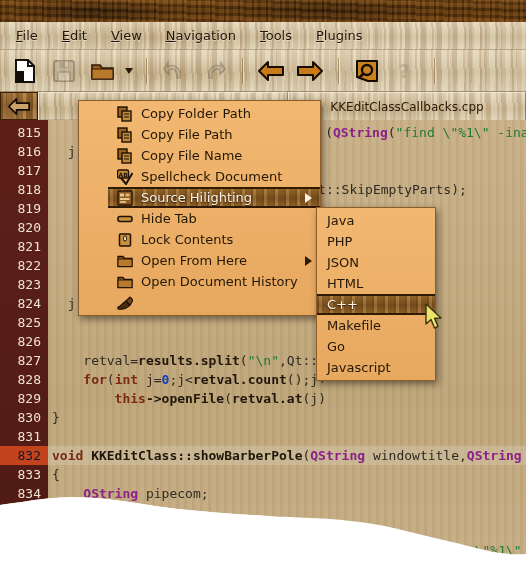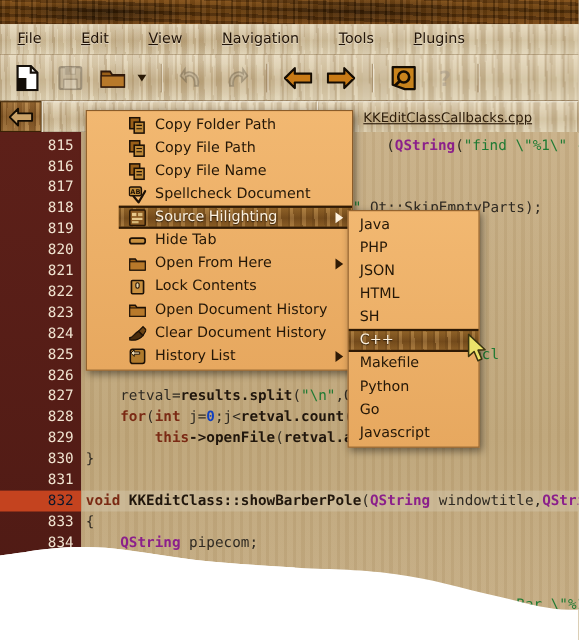--- a/index.html
+++ b/index.html
@@ -34,21 +34,21 @@
     background-image:
       repeating-linear-gradient(89deg, rgba(70,40,10,.25) 0 2px, rgba(255,220,160,.12) 2px 5px, rgba(80,45,12,.16) 5px 10px),
       repeating-linear-gradient(92deg, rgba(60,32,6,.14) 0 6px, rgba(255,226,170,.08) 6px 13px),
       linear-gradient(180deg,#a9773c 0%,#8a5c28 50%,#a4743b 100%);
   }
 
   
   #titlebar { position:absolute; left:0; top:0; width:526px; height:22px; }
   #menubar {
     position:absolute; left:0; top:22px; width:526px; height:28px;
-    display:flex; align-items:center; padding-left:14px; gap:32px;
+    display:flex; align-items:center; padding-left:14px; gap:20px;
     border-bottom:1px solid rgba(110,80,40,.35);
   }
   .menu-item {
     font-size:13px; color:#221407; white-space:nowrap;
     text-shadow:0 1px 0 rgba(255,255,255,.45);
     padding:2px 2px;
   }
   .menu-item .mn { text-decoration:underline; }
 
   
@@ -72,36 +72,36 @@
   #tab-back {
     width:38px; height:28px; display:flex;align-items:center;justify-content:center;
     border:1px solid #3a2105;
   }
   .tab {
     height:28px; display:flex; align-items:center; justify-content:center;
     font-size:12px; color:#2a1a08; position:relative;
     border-left:1px solid rgba(255,255,255,.55);
     border-right:1px solid rgba(110,80,40,.5);
     border-top:1px solid rgba(255,255,255,.5);
-    padding:14px 8px; white-space:nowrap; overflow:hidden;text-decoration:underline;
+    padding:14px 8px; white-space:nowrap; overflow:hidden;
   }
   .tab.active { box-shadow: inset 0 -2px 0 rgba(0,0,0,.12); }
   .tab-close {
     position:absolute; right:4px; top:7px; width:14px;height:14px;
     border-radius:2px; background:rgba(150,120,80,.45);
     display:flex;align-items:center;justify-content:center;
     font-size:10px;color:#f4ece0; font-family:"DejaVu Sans",sans-serif;
   }
   .tab.t1 { width:250px; }
   .tab.t2 { flex:1; }
 
   
   #editor { position:absolute; left:0; top:120px; width:526px; height:462px; display:flex; }
   #gutter {
-    width:74px; background:#5b1f18;
+    width:48px; background:#5b1f18;
     background-image:linear-gradient(180deg,#5d2019,#4e1a14);
     font-family:"DejaVu Sans Mono", monospace; font-size:13px;
     color:#f0e3d0; text-align:right; padding-top:3px;
   }
   .ln { height:19px; line-height:19px; padding-right:7px; }
   .ln.cur { background:#c4431f; color:#0f172a; }
   #code {
     flex:1; position:relative; overflow:hidden;
     background:#c3ab80;
     background-image:
@@ -144,21 +144,21 @@
     text-shadow:0 1px 1px rgba(0,0,0,.6);
   }
   .mi-ico { width:17px; height:17px; flex:0 0 17px; display:flex;align-items:center;justify-content:center;}
   .mi-lbl { flex:1; white-space:nowrap; }
   .mi-arrow {
     width:0;height:0;border-top:5px solid transparent;border-bottom:5px solid transparent;
     border-left:7px solid #2f1a05; margin-right:2px;
   }
   .mi.sel .mi-arrow { border-left-color:#fdf2e0; }
 
-  #submenu { left:316px; top:191px; width:120px; }
+  #submenu { left:316px; top:207px; width:120px; }
   .si { height:21px; display:flex; align-items:center; padding:0 10px; font-size:13px; color:#241707; }
   .si.sel {
     color:#fdf2e0;
     border-top:2px solid #2f1a05; border-bottom:2px solid #2f1a05;
     background-color:#9a6a2c;
     background-image:
       repeating-linear-gradient(89deg, rgba(60,32,6,.30) 0 2px, rgba(255,215,160,.15) 2px 5px, rgba(70,38,8,.2) 5px 11px),
       linear-gradient(180deg,#a0702f,#7e5320 55%,#9a6a2c);
     text-shadow:0 1px 1px rgba(0,0,0,.6);
   }
@@ -388,90 +388,73 @@
         <span class="mi-ico">
           <svg width="16" height="16" viewBox="0 0 16 16">
             <rect x="1" y="5.5" width="14" height="5" rx="2" fill="#c9903f" stroke="#1d1106" stroke-width="1.6"></rect>
           </svg>
         </span>
         <span class="mi-lbl">Hide Tab</span>
       </div>
       <div class="mi">
         <span class="mi-ico">
           <svg width="16" height="16" viewBox="0 0 16 16">
+            <rect x="2.5" y="2" width="11" height="12" rx="1" fill="#c9903f" stroke="#1d1106" stroke-width="1.5"></rect>
+            <rect x="6.5" y="4" width="3" height="5" rx="1.5" fill="#f0d9a8" stroke="#1d1106" stroke-width="1"></rect>
+          </svg>
+        </span>
+        <span class="mi-lbl">Lock Contents</span>
+      </div>
+      <div class="mi">
+        <span class="mi-ico">
+          <svg width="16" height="16" viewBox="0 0 16 16">
             <path d="M1 3.5 h5 l1.5 2 h7.5 v8 h-14 z" fill="#9a5f18" stroke="#1d1106" stroke-width="1.3"></path>
             <path d="M1 6 h14 v7.5 h-14 z" fill="#b8792a" stroke="#1d1106" stroke-width="0.9"></path>
           </svg>
         </span>
         <span class="mi-lbl">Open From Here</span>
         <span class="mi-arrow"></span>
       </div>
       <div class="mi">
         <span class="mi-ico">
           <svg width="16" height="16" viewBox="0 0 16 16">
-            <rect x="2.5" y="2" width="11" height="12" rx="1" fill="#c9903f" stroke="#1d1106" stroke-width="1.5"></rect>
-            <rect x="6.5" y="4" width="3" height="5" rx="1.5" fill="#f0d9a8" stroke="#1d1106" stroke-width="1"></rect>
-          </svg>
-        </span>
-        <span class="mi-lbl">Lock Contents</span>
-      </div>
-      <div class="mi">
-        <span class="mi-ico">
-          <svg width="16" height="16" viewBox="0 0 16 16">
             <path d="M1 3.5 h5 l1.5 2 h7.5 v8 h-14 z" fill="#9a5f18" stroke="#1d1106" stroke-width="1.3"></path>
             <path d="M1 6 h14 v7.5 h-14 z" fill="#b8792a" stroke="#1d1106" stroke-width="0.9"></path>
           </svg>
         </span>
         <span class="mi-lbl">Open Document History</span>
       </div>
       <div class="mi">
         <span class="mi-ico">
           <svg width="16" height="16" viewBox="0 0 16 16">
             <path d="M1 12 C4 12 5 8 9 6 L13 10 C11 13 6 15 1 14 Z" fill="#4a2c0c" stroke="#1d1106" stroke-width="1.2"></path>
             <path d="M9 6 L13 2 L16 5 L13 10 Z" fill="#6e4514" stroke="#1d1106" stroke-width="1.2"></path>
           </svg>
         </span>
-        <span class="mi-lbl">Clear Document History</span>
-      </div>
-      <div class="mi">
-        <span class="mi-ico">
-          <svg width="16" height="16" viewBox="0 0 16 16">
-            <rect x="1.5" y="1.5" width="13" height="13" rx="2" fill="#b07a2c" stroke="#1d1106" stroke-width="1.4"></rect>
-            <path d="M10 4 L5 4 L5 2 L2 5 L5 8 L5 6 L10 6 Z" fill="#f0dcb0" stroke="#1d1106" stroke-width="0.9"></path>
-          </svg>
-        </span>
-        <span class="mi-lbl">History List</span>
-        <span class="mi-arrow"></span>
       </div>
     </div>
 
   <div class="popup" id="submenu">
       <div class="si">
         <span>Java</span>
       </div>
       <div class="si">
         <span>PHP</span>
       </div>
       <div class="si">
         <span>JSON</span>
       </div>
       <div class="si">
         <span>HTML</span>
-      </div>
-      <div class="si">
-        <span>SH</span>
       </div>
       <div class="si sel">
         <span>C++</span>
       </div>
       <div class="si">
         <span>Makefile</span>
-      </div>
-      <div class="si">
-        <span>Python</span>
       </div>
       <div class="si">
         <span>Go</span>
       </div>
       <div class="si">
         <span>Javascript</span>
       </div>
     </div>
 
   <svg id="cursor" width="20" height="28" viewBox="0 0 20 28">

